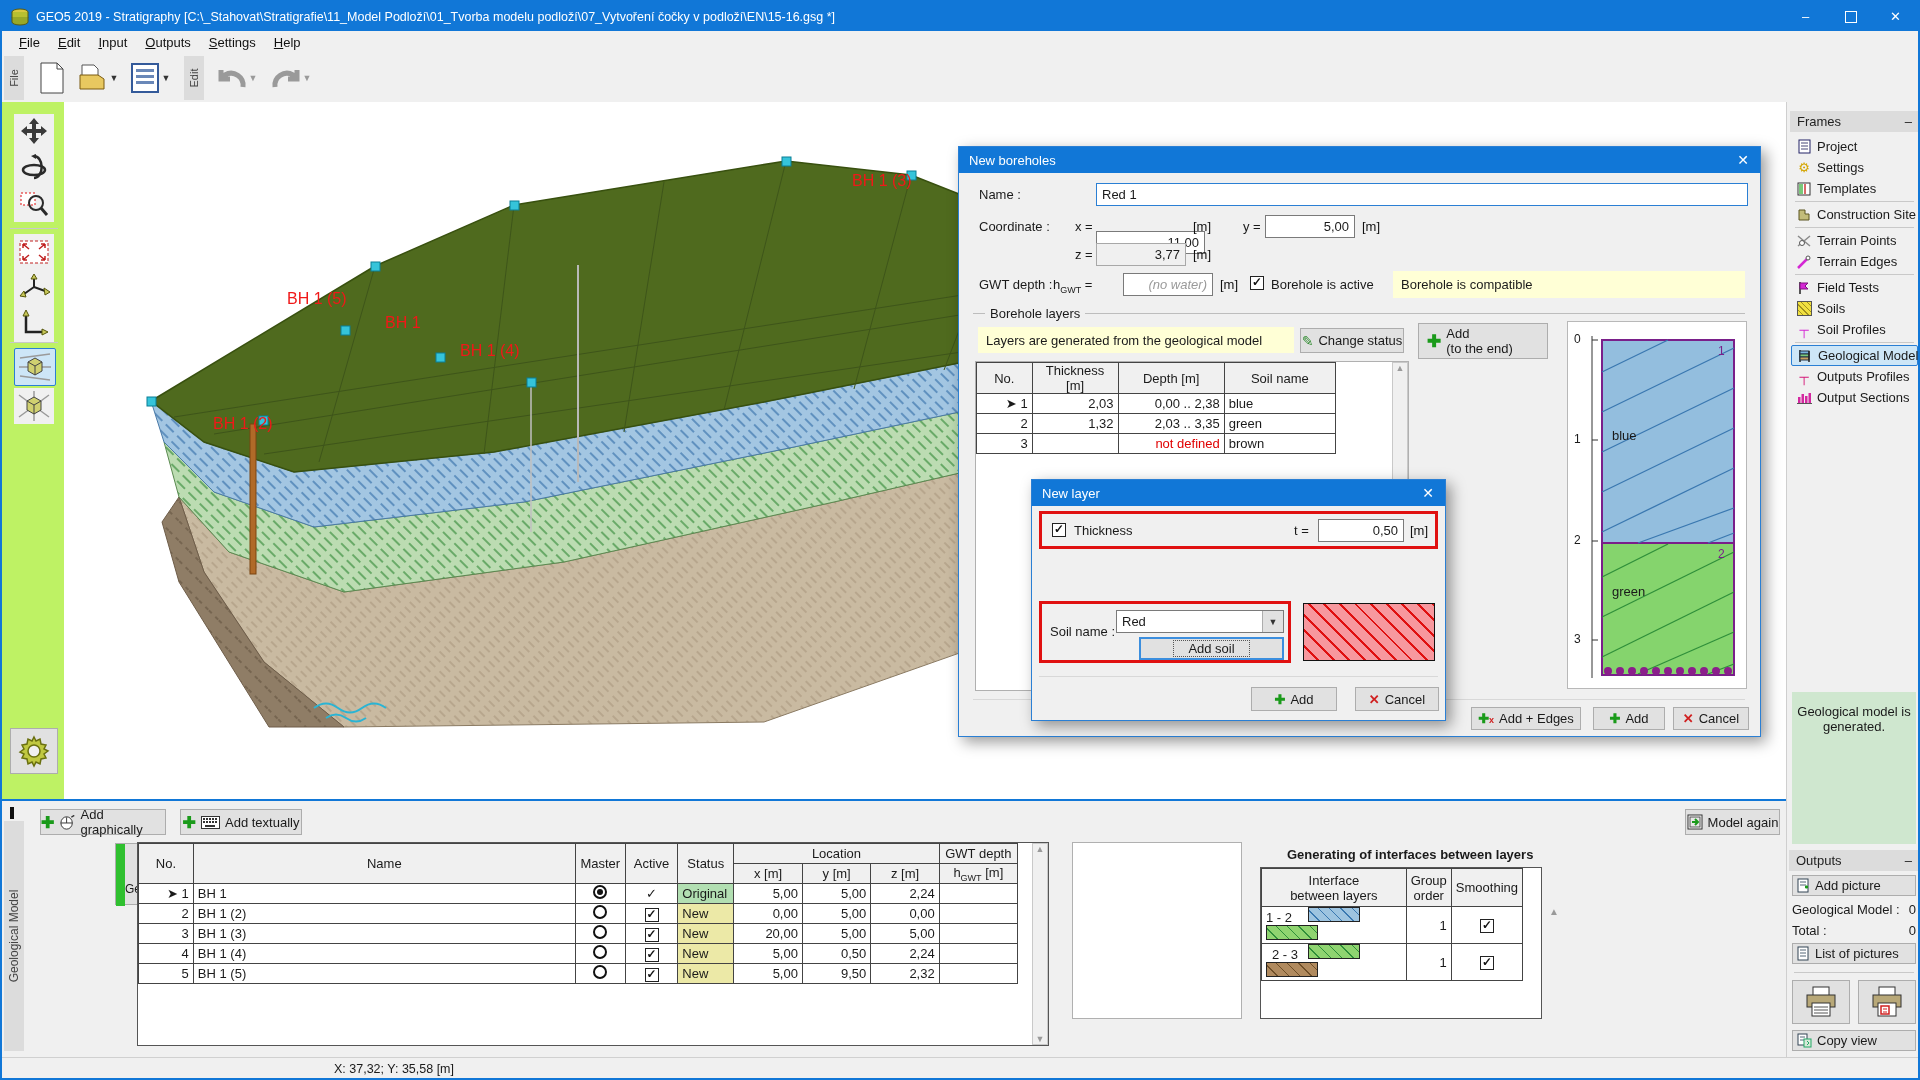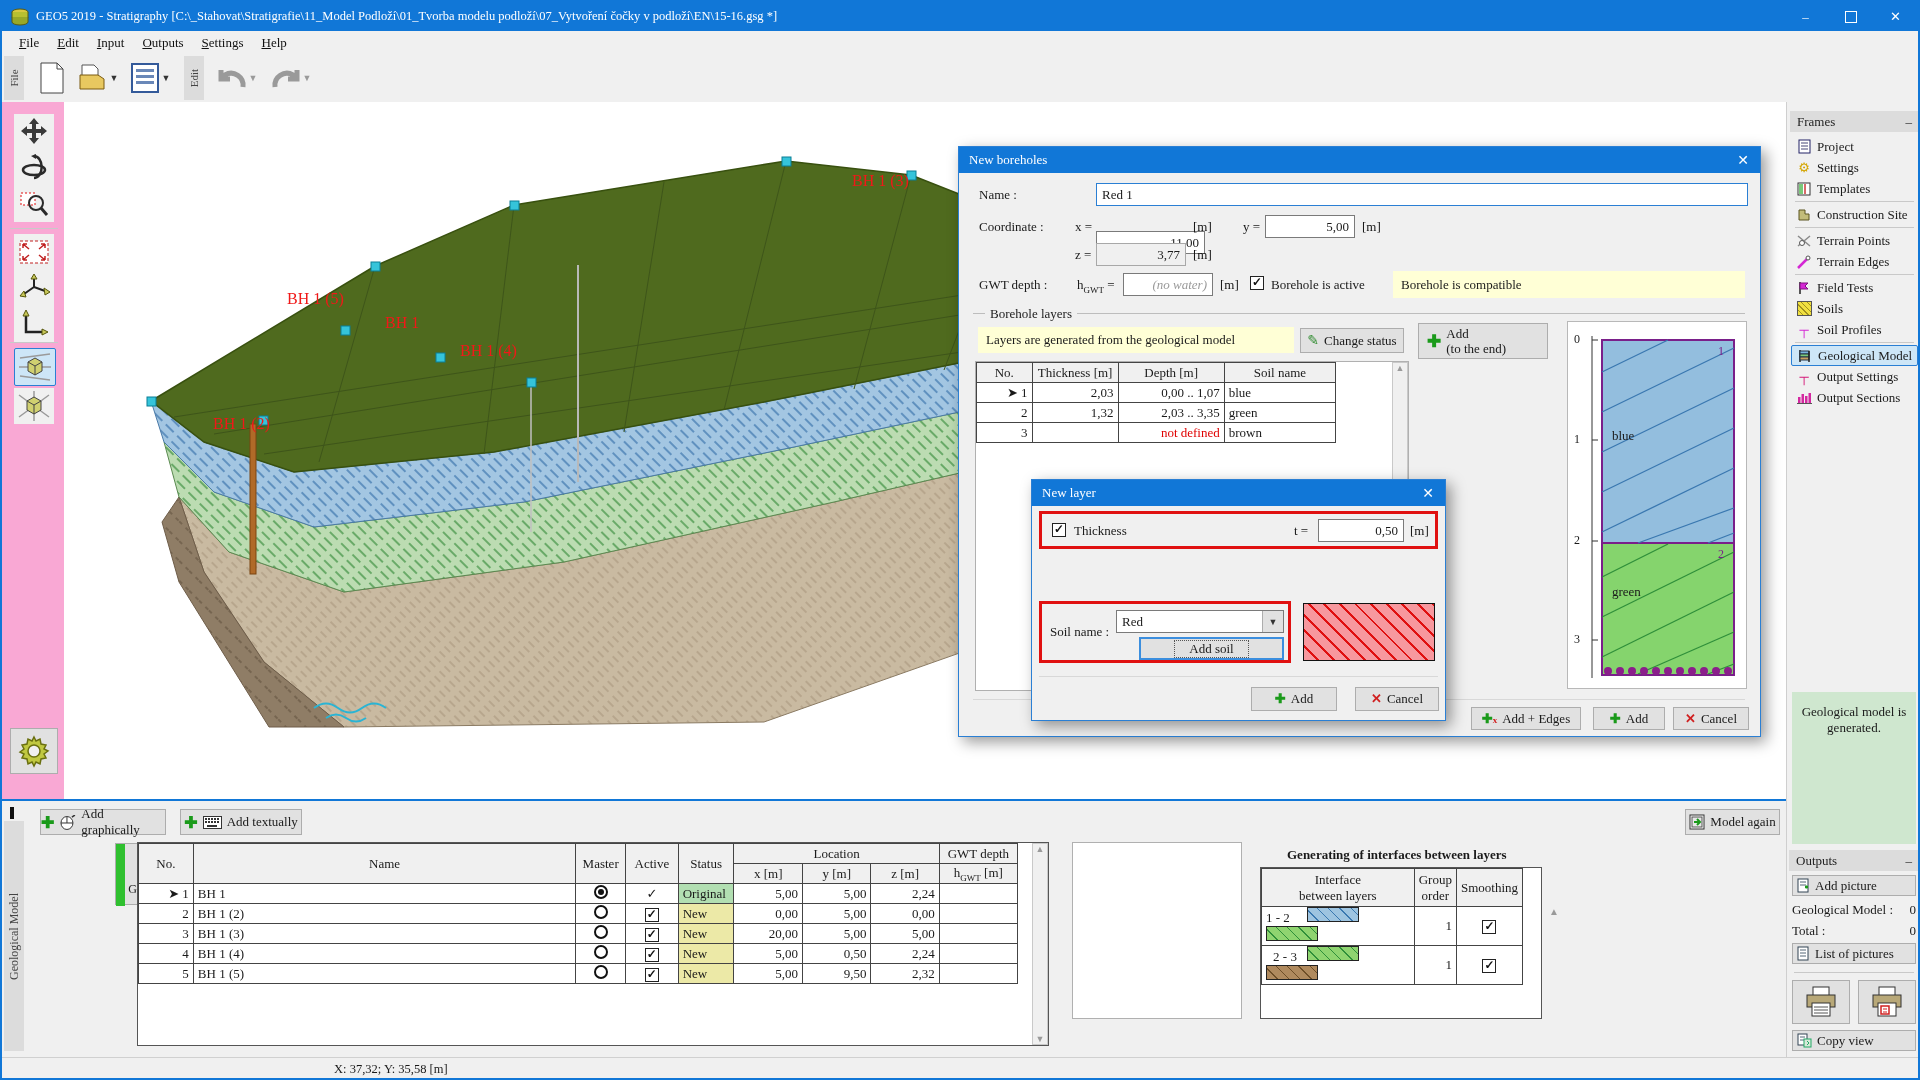--- a/index.html
+++ b/index.html
@@ -1,17 +1,17 @@
 <!DOCTYPE html>
 <html><head>
 <meta charset="utf-8">
 <style>
   html,body{margin:0;padding:0;background:#888;}
-  #win{position:relative;width:1920px;height:1080px;background:#f9a8d4;overflow:hidden;
-       font-family:Liberation Serif, serif;font-size:13px;color:#1a1a1a;
+  #win{position:relative;width:1920px;height:1080px;background:#bef264;overflow:hidden;
+       font-family:Liberation Sans, sans-serif;font-size:13px;color:#1a1a1a;
        border:2px solid #1177d7;box-sizing:border-box;}
   .abs{position:absolute;}
   
   #titlebar{left:0;top:0;width:100%;height:29px;background:#1177d7;color:#fff;display:flex;align-items:center;}
   #titlebar .t{font-size:12.5px;margin-left:6px;white-space:nowrap;}
   .wbtn{width:45px;height:29px;display:flex;align-items:center;justify-content:center;color:#fff;font-size:13px;}
   #appicon{width:20px;height:18px;margin-left:8px;}
   
   #menubar{left:0;top:29px;width:100%;height:23px;background:#f0f0f0;display:flex;align-items:center;padding-left:8px;box-sizing:border-box;}
   .menu-item{padding:3px 9px;color:#111;}
@@ -358,21 +358,21 @@
               <rect x="2" y="2" width="9" height="3" fill="#7ab4e0" stroke="#234"></rect>
               <rect x="2" y="5" width="9" height="3" fill="#7ac87a" stroke="#234"></rect>
               <rect x="2" y="8" width="9" height="3" fill="#c8a060" stroke="#234"></rect>
               <line x1="11" y1="2" x2="11" y2="13" stroke="#222" stroke-width="1.5"></line>
             </svg>
           </span>
         <span>Geological Model</span>
       </div>
       <div class="fitem">
         <span class="ficon" style="color:#d41878;font-weight:bold">┬</span>
-        <span>Output Settings</span>
+        <span>Outputs Profiles</span>
       </div>
       <div class="fitem">
         <span class="ficon">
             <svg width="15" height="13" viewBox="0 0 15 13">
               <rect x="1" y="6" width="2.5" height="6" fill="#d428a0"></rect>
               <rect x="4.5" y="3" width="2.5" height="9" fill="#d428a0"></rect>
               <rect x="8" y="5" width="2.5" height="7" fill="#d428a0"></rect>
               <rect x="11.5" y="2" width="2.5" height="10" fill="#d428a0"></rect>
               <line x1="0" y1="12.5" x2="15" y2="12.5" stroke="#555"></line>
             </svg>
@@ -461,21 +461,21 @@
     <span class="abs unit" style="left:234px;top:72px">[m]</span>
     <span class="abs" style="left:284px;top:72px">y =</span>
     <div class="abs input num" style="left:306px;top:68px;width:90px;height:23px">5,00</div>
     <span class="abs unit" style="left:403px;top:72px">[m]</span>
 
     <span class="abs" style="left:116px;top:100px">z =</span>
     <div class="abs input num dis" style="left:137px;top:96px;width:90px;height:23px">3,77</div>
     <span class="abs unit" style="left:234px;top:100px">[m]</span>
 
     <span class="abs" style="left:20px;top:130px">GWT depth :</span>
-    <span class="abs" style="left:118px;top:130px"><span>h</span><sub>GWT</sub> <span>=</span></span>
+    <span class="abs" style="left:94px;top:130px"><span>h</span><sub>GWT</sub> <span>=</span></span>
     <div class="abs input num" style="left:164px;top:126px;width:90px;height:23px;color:#9a9a9a;font-style:italic">(no water)</div>
     <span class="abs unit" style="left:261px;top:130px">[m]</span>
     <span class="abs cb" style="left:291px;top:129px">✓</span>
     <span class="abs" style="left:312px;top:130px">Borehole is active</span>
     <div class="abs note" style="left:434px;top:124px;width:352px;height:27px">Borehole is compatible</div>
 
     <div class="abs" style="left:14px;top:166px;width:772px;height:1px;background:#bdbdbd"></div>
     <span class="abs" style="left:26px;top:159px;background:#f0f0f0;padding:0 5px">Borehole layers</span>
     <div class="abs note" style="left:19px;top:180px;width:316px;height:26px">Layers are generated from the geological model</div>
     <div class="abs btn" style="left:341px;top:181px;width:104px;height:25px">
@@ -492,21 +492,21 @@
         <tbody>
             <tr>
           <th style="width:55px">No.</th>
           <th style="width:85px">Thickness [m]</th>
           <th style="width:105px">Depth [m]</th>
           <th style="width:110px">Soil name</th>
         </tr>
         <tr>
           <td style="text-align:right">➤&nbsp;<span>1</span></td>
           <td style="text-align:right">2,03</td>
-          <td style="text-align:right">0,00 .. 1,07</td>
+          <td style="text-align:right">0,00 .. 2,38</td>
           <td>blue</td>
         </tr>
         <tr>
           <td style="text-align:right">2</td>
           <td style="text-align:right">1,32</td>
           <td style="text-align:right">2,03 .. 3,35</td>
           <td>green</td>
         </tr>
         <tr>
           <td style="text-align:right">3</td>

